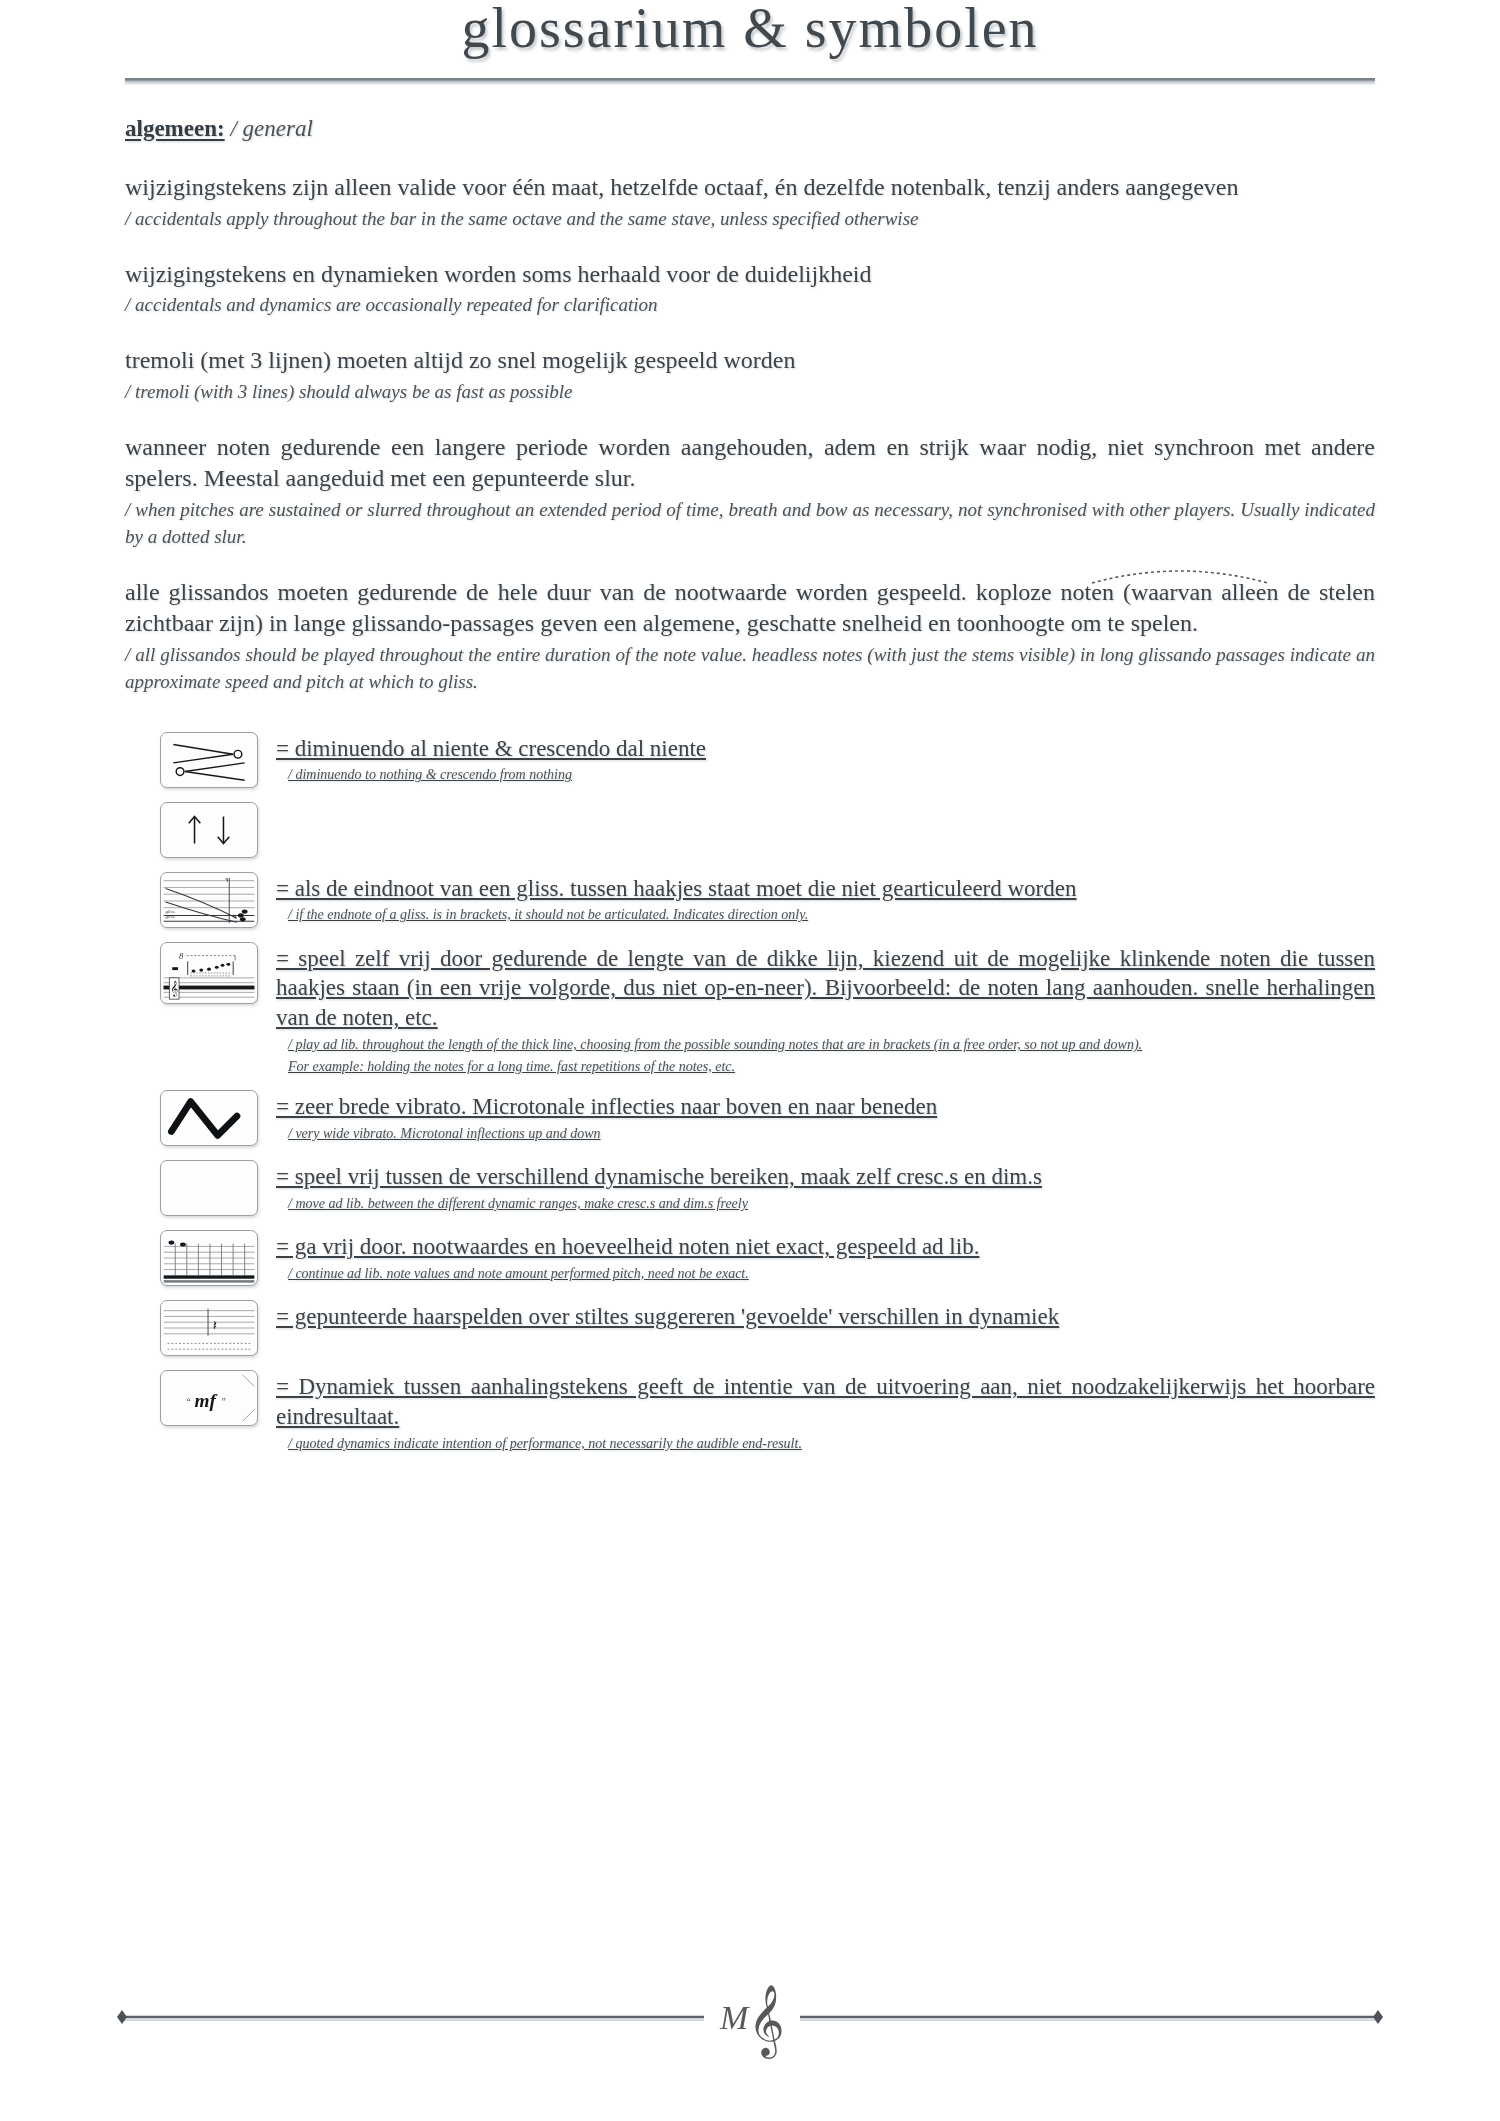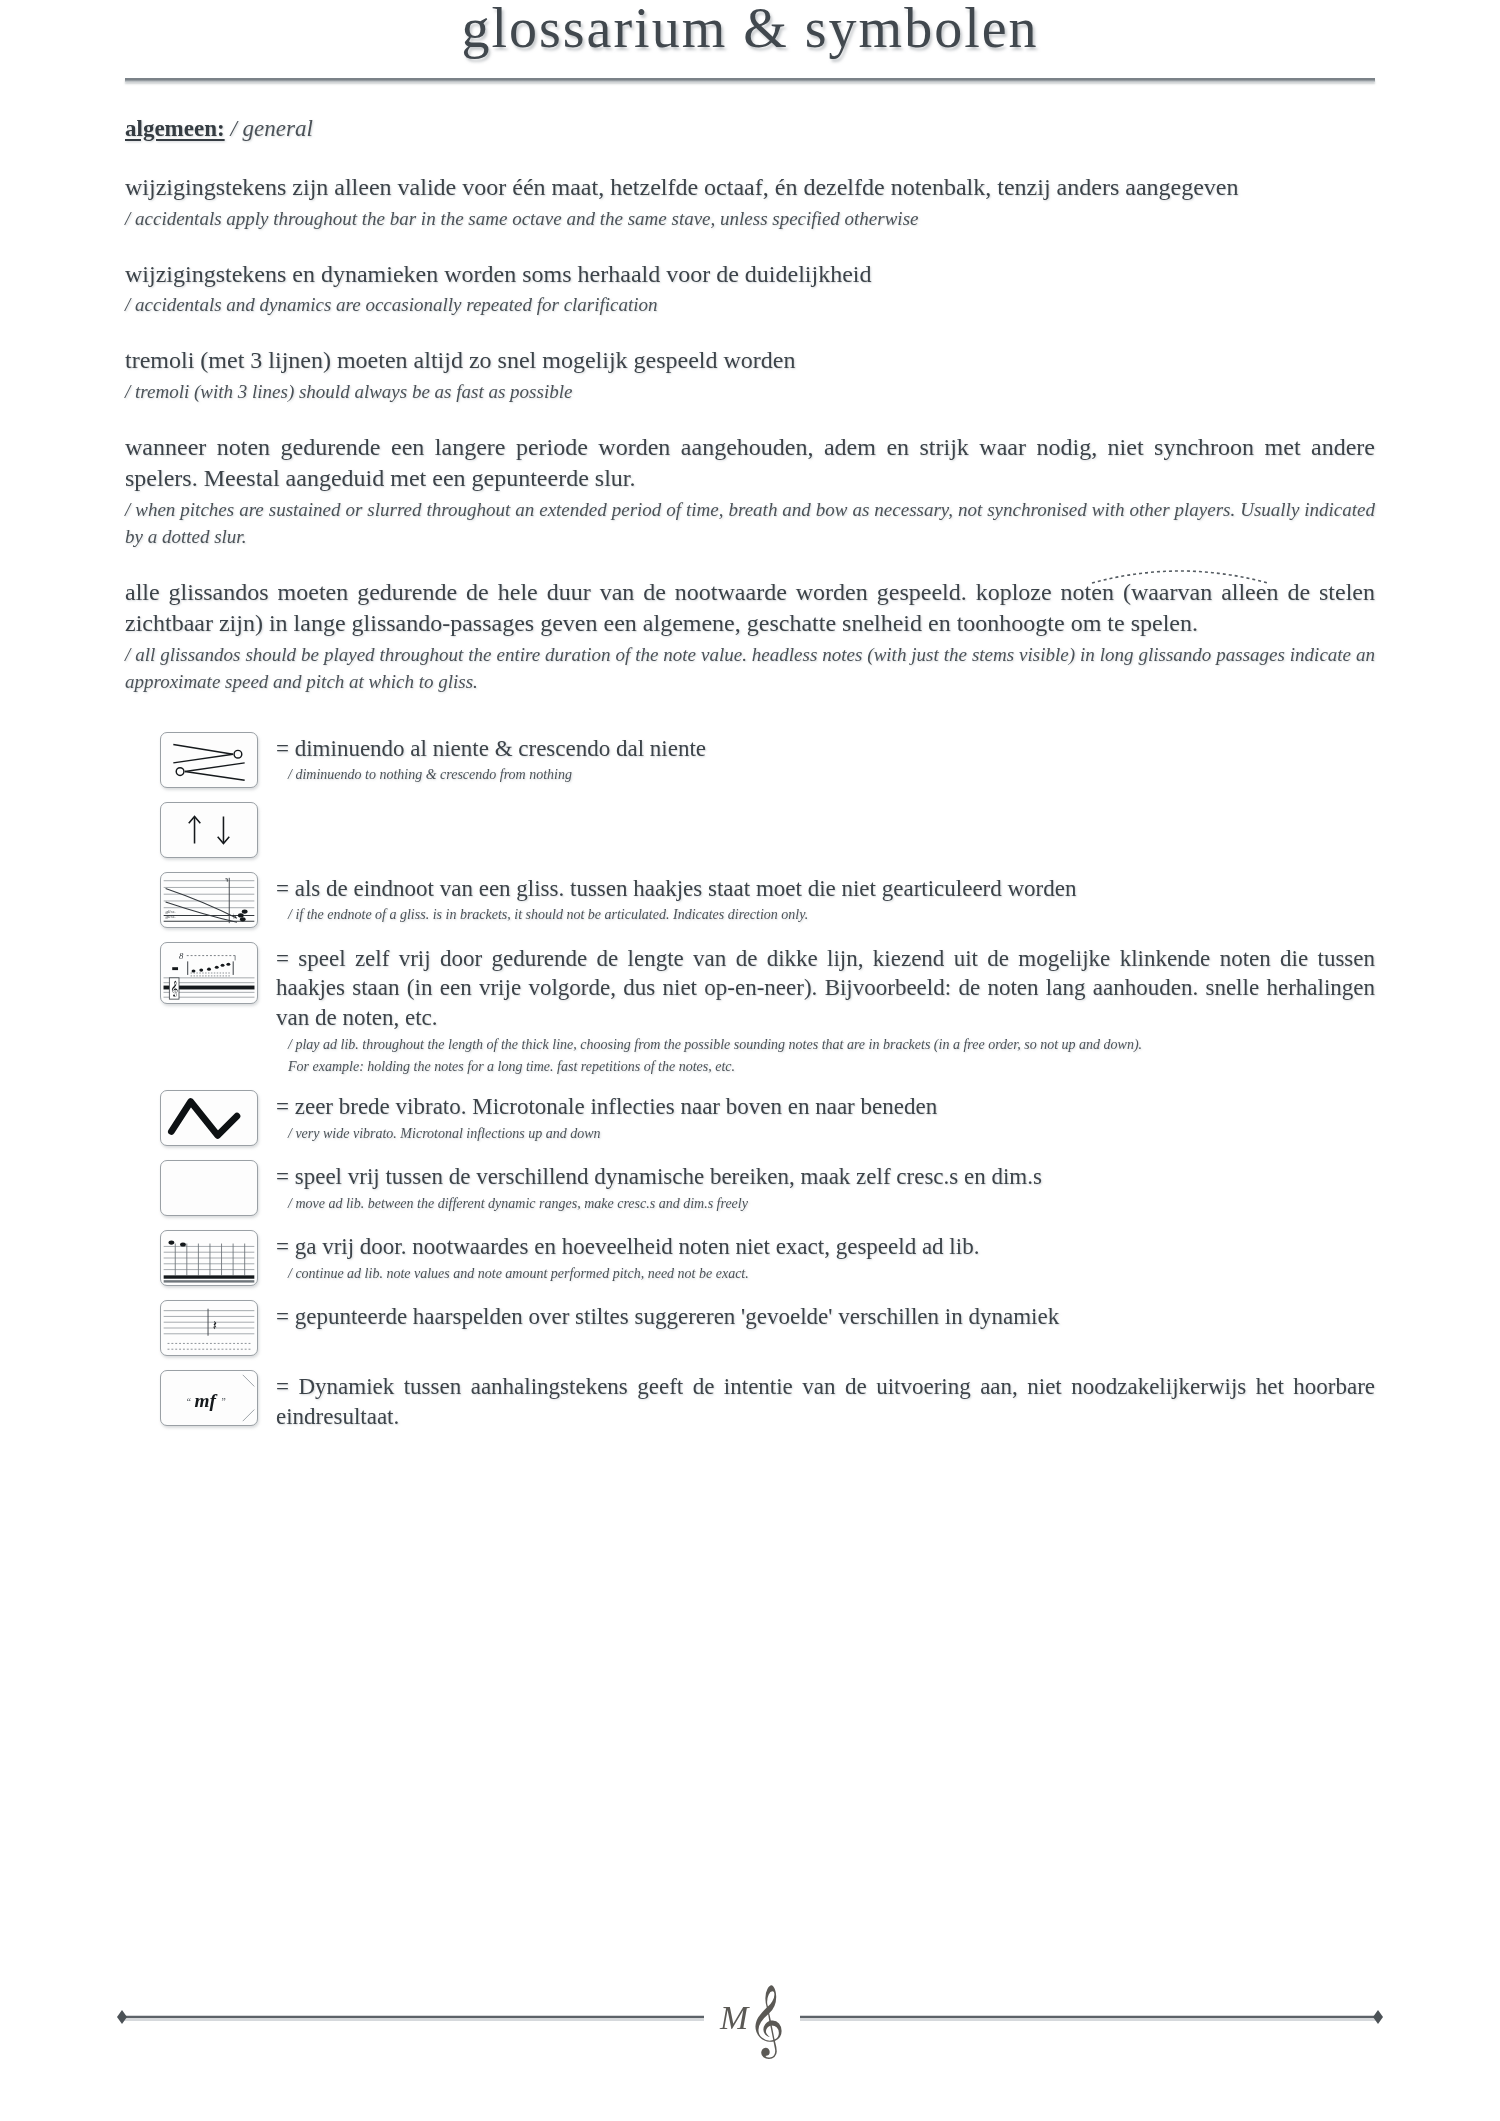--- a/index.html
+++ b/index.html
@@ -90,21 +90,21 @@
   .slur-mark {
     position: absolute;
     left: 1090px;
     top: 565px;
     width: 180px;
     height: 22px;
     pointer-events: none;
   }
 
   
-  .symbols { margin-top: 36px; }
+  .symbols { margin-top: 36px; text-decoration: underline; }
 
   .srow {
     display: flex;
     align-items: flex-start;
     margin-bottom: 14px;
   }
   .sbox {
     flex: 0 0 auto;
     width: 98px;
     height: 56px;
@@ -367,20 +367,21 @@
           <svg viewBox="0 0 98 56" aria-hidden="true">
             <text x="26" y="35" font-size="10" font-family="Liberation Serif, serif" fill="#3c4349">“</text>
             <text x="34" y="37" font-size="20" font-family="Liberation Serif, serif" font-style="italic" font-weight="bold" fill="#15191c">mf</text>
             <text x="62" y="35" font-size="10" font-family="Liberation Serif, serif" fill="#3c4349">”</text>
             <path d="M84 4 L96 16" stroke="#9aa0a5" stroke-width="1" fill="none"></path>
             <path d="M84 52 L96 40" stroke="#9aa0a5" stroke-width="1" fill="none"></path>
           </svg>
         </div>
         <div class="sdesc">
           <div class="nl-line">= Dynamiek tussen aanhalingstekens geeft de intentie van de uitvoering aan, niet noodzakelijkerwijs het hoorbare eindresultaat.</div>
+          <div class="en-line nojust">/ quoted dynamics indicate intention of performance, not necessarily the audible end-result.</div>
         </div>
       </div>
 
     </div>
   </div>
 
   <div class="footer">
     <svg width="1300" height="90" viewBox="0 0 1300 90" aria-hidden="true">
 
       <line x1="22" y1="48" x2="604" y2="48" stroke="#5c6268" stroke-width="2.4"></line>

